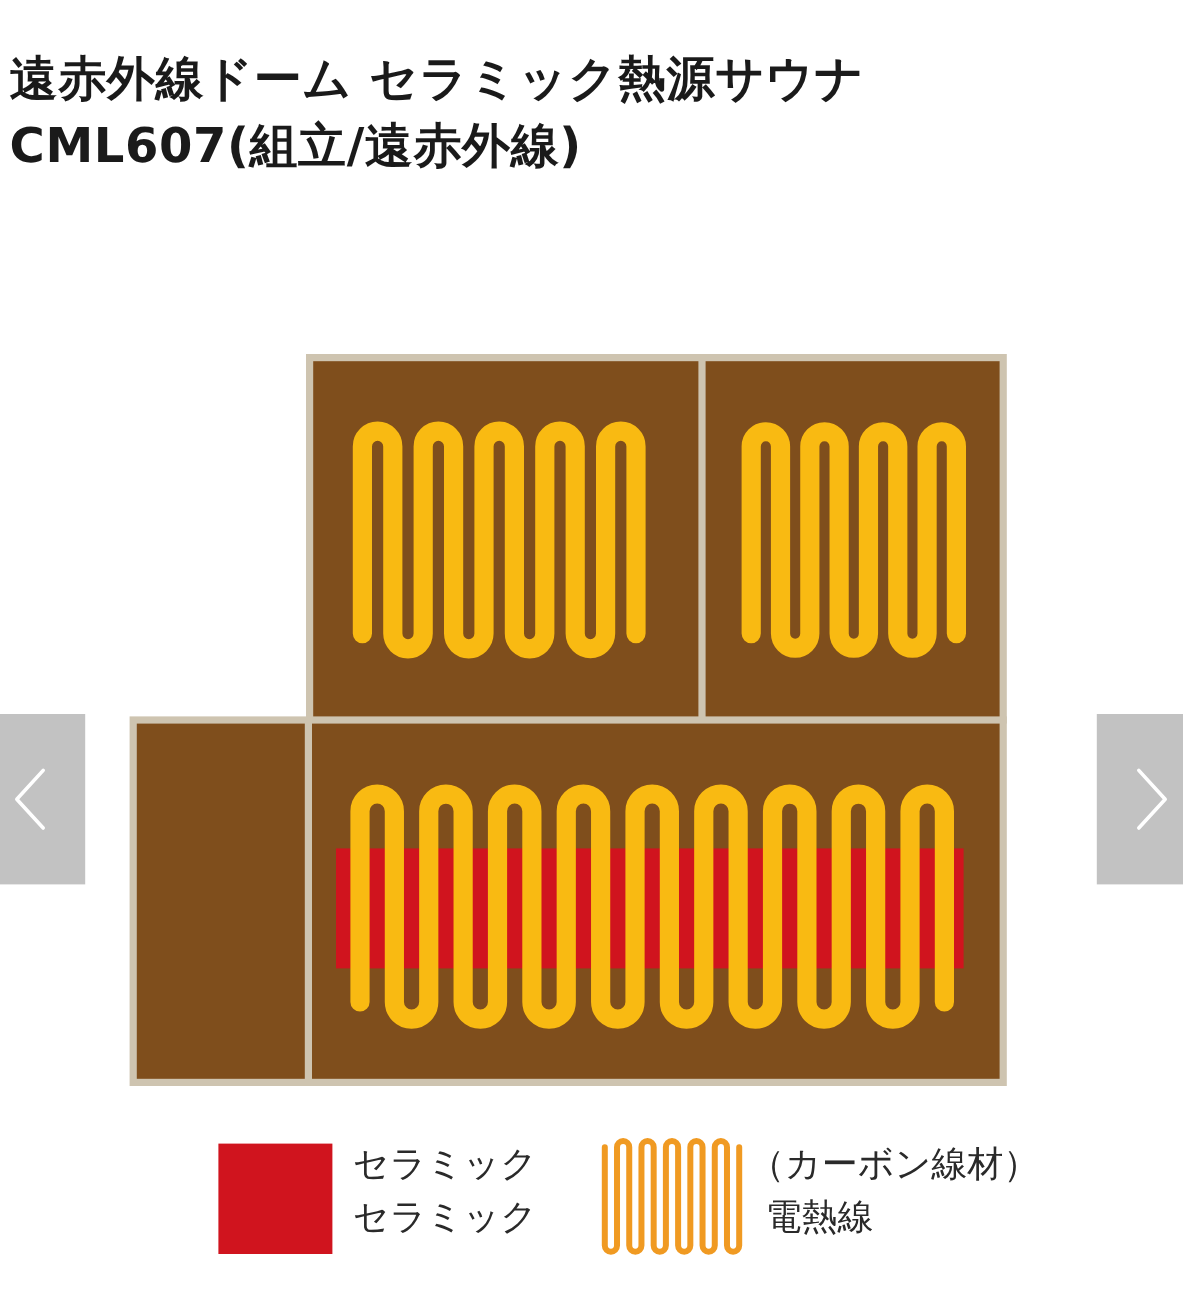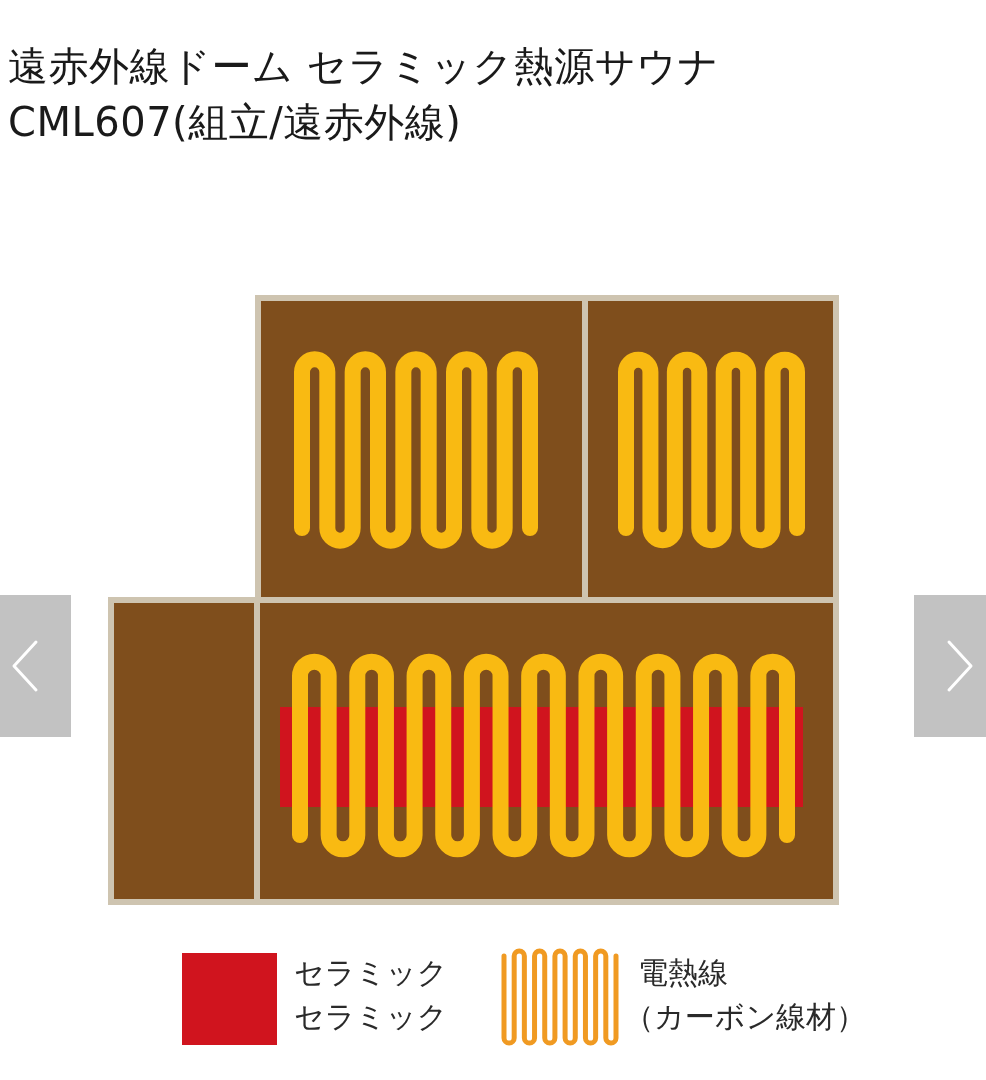--- a/index.html
+++ b/index.html
@@ -1,29 +1,29 @@
 <!DOCTYPE html>
 <html><head>
 <meta charset="utf-8">
 <style>
   html, body { margin:0; padding:0; background:#ffffff; }
   body { width:986px; height:1080px; position:relative; overflow:hidden;
          font-family:"DejaVu Sans","Liberation Sans",sans-serif; }
   .title { position:absolute; left:8px; top:38px; margin:0;
            font-family:"DejaVu Sans","Liberation Sans",sans-serif;
-           font-weight:normal; font-size:40px; line-height:56px; color:#1a1a1a;
+           font-weight:bold; font-size:40px; line-height:56px; color:#1a1a1a;
            letter-spacing:0.5px; }
   .title span { display:block; white-space:nowrap; }
   .diagram { position:absolute; left:0; top:0; width:986px; height:1080px; }
   .nav { position:absolute; top:595px; height:142px; background:#c2c2c2; cursor:pointer; }
   .nav.prev { left:0; width:71px; }
   .nav.next { left:914px; width:72px; }
   .nav svg { position:absolute; left:0; top:0; }
   .legend-text { position:absolute; font-size:30px; line-height:44px; color:#2a2a2a; white-space:nowrap;
-                 font-family:Liberation Serif, serif; }
+                 font-family:Liberation Mono, monospace; }
   .legend-text span { display:block; }
 </style>
 </head>
 <body>
 
 <h1 class="title">
   <span>遠赤外線ドーム セラミック熱源サウナ</span>
   <span>CML607(組立/遠赤外線)</span>
 </h1>
 
@@ -48,22 +48,22 @@
   <g id="legend-wire">
       <path d="M504,956 L504,1038 A5.090909090909091,5.090909090909091 0 0 0 514.1818181818181,1038 L514.1818181818181,956 A5.090909090909091,5.090909090909091 0 0 1 524.3636363636363,956 L524.3636363636364,1038 A5.090909090909091,5.090909090909091 0 0 0 534.5454545454545,1038 L534.5454545454545,956 A5.090909090909091,5.090909090909091 0 0 1 544.7272727272726,956 L544.7272727272727,1038 A5.090909090909091,5.090909090909091 0 0 0 554.9090909090909,1038 L554.9090909090909,956 A5.090909090909091,5.090909090909091 0 0 1 565.090909090909,956 L565.0909090909091,1038 A5.090909090909091,5.090909090909091 0 0 0 575.2727272727273,1038 L575.2727272727273,956 A5.090909090909091,5.090909090909091 0 0 1 585.4545454545454,956 L585.4545454545455,1038 A5.090909090909091,5.090909090909091 0 0 0 595.6363636363636,1038 L595.6363636363636,956 A5.090909090909091,5.090909090909091 0 0 1 605.8181818181818,956 L605.8181818181818,1038 A5.090909090909091,5.090909090909091 0 0 0 615.9999999999999,1038 L616,956" fill="none" stroke="#f09a22" stroke-width="5" stroke-linecap="round"></path>
     </g>
 </svg>
 
 <div class="legend-text" style="left:294px; top:951px;">
   <span>セラミック</span>
   <span>セラミック</span>
 </div>
 <div class="legend-text" style="left:638px; top:951px;">
+  <span style="margin-left:-14px;">（カーボン線材）</span>
   <span>電熱線</span>
-  <span style="margin-left:-14px;">（カーボン線材）</span>
 </div>
 
 <div class="nav prev">
   <svg width="71" height="142">
     <polyline points="36,47 14,71 36,95" fill="none" stroke="#ffffff" stroke-width="3" stroke-linecap="round" stroke-linejoin="round"></polyline>
   </svg>
 </div>
 <div class="nav next">
   <svg width="72" height="142">
     <polyline points="35,47 57,71 35,95" fill="none" stroke="#ffffff" stroke-width="3" stroke-linecap="round" stroke-linejoin="round"></polyline>

